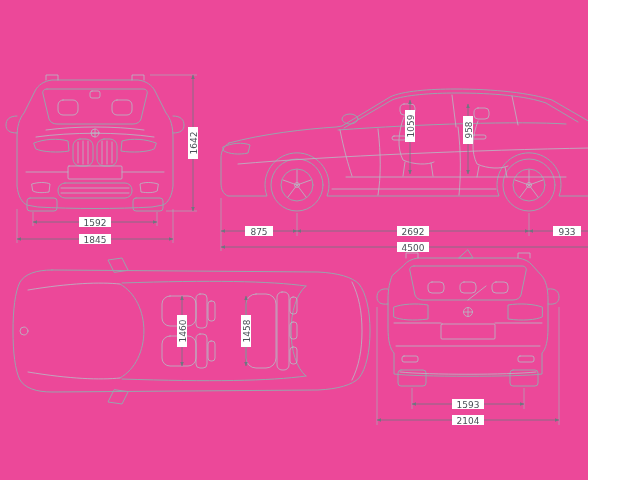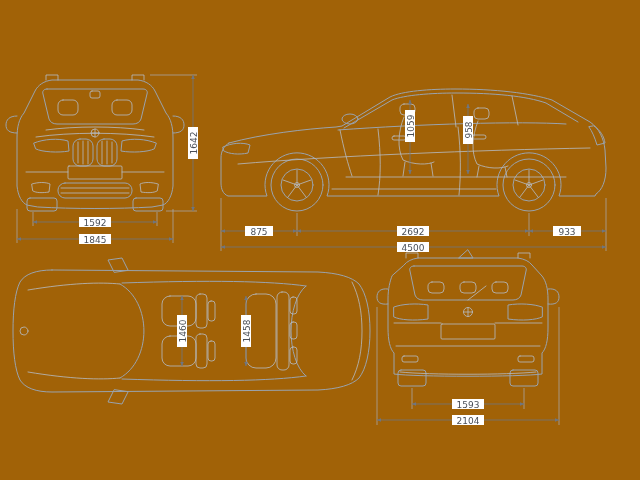--- a/index.html
+++ b/index.html
@@ -1,17 +1,17 @@
 <!DOCTYPE html>
 <html><head>
 <meta charset="utf-8">
 <title>Diagram</title>
 <style>
   html,body{margin:0;padding:0;background:#ffffff;}
-  .canvas{width:640px;height:480px;background:#a16207;position:relative;overflow:hidden;text-decoration:underline;}
+  .canvas{width:588px;height:480px;background:#ec4899;position:relative;overflow:hidden;text-decoration:underline;}
   svg{display:block;}
   .car{stroke:#9aa3ad;fill:none;stroke-width:1;stroke-linecap:round;stroke-linejoin:round;}
   .car2{stroke:#b6bdc5;fill:none;stroke-width:0.8;stroke-linecap:round;stroke-linejoin:round;}
   .dim{stroke:#6f7680;fill:none;stroke-width:0.8;}
   .ext{stroke:#aab0b8;fill:none;stroke-width:0.7;}
   .mask{fill:#ffffff;stroke:none;}
   .lbl{font-family:"DejaVu Sans",sans-serif;font-size:9px;fill:#4a4f57;}
 </style>
 </head>
 <body>

